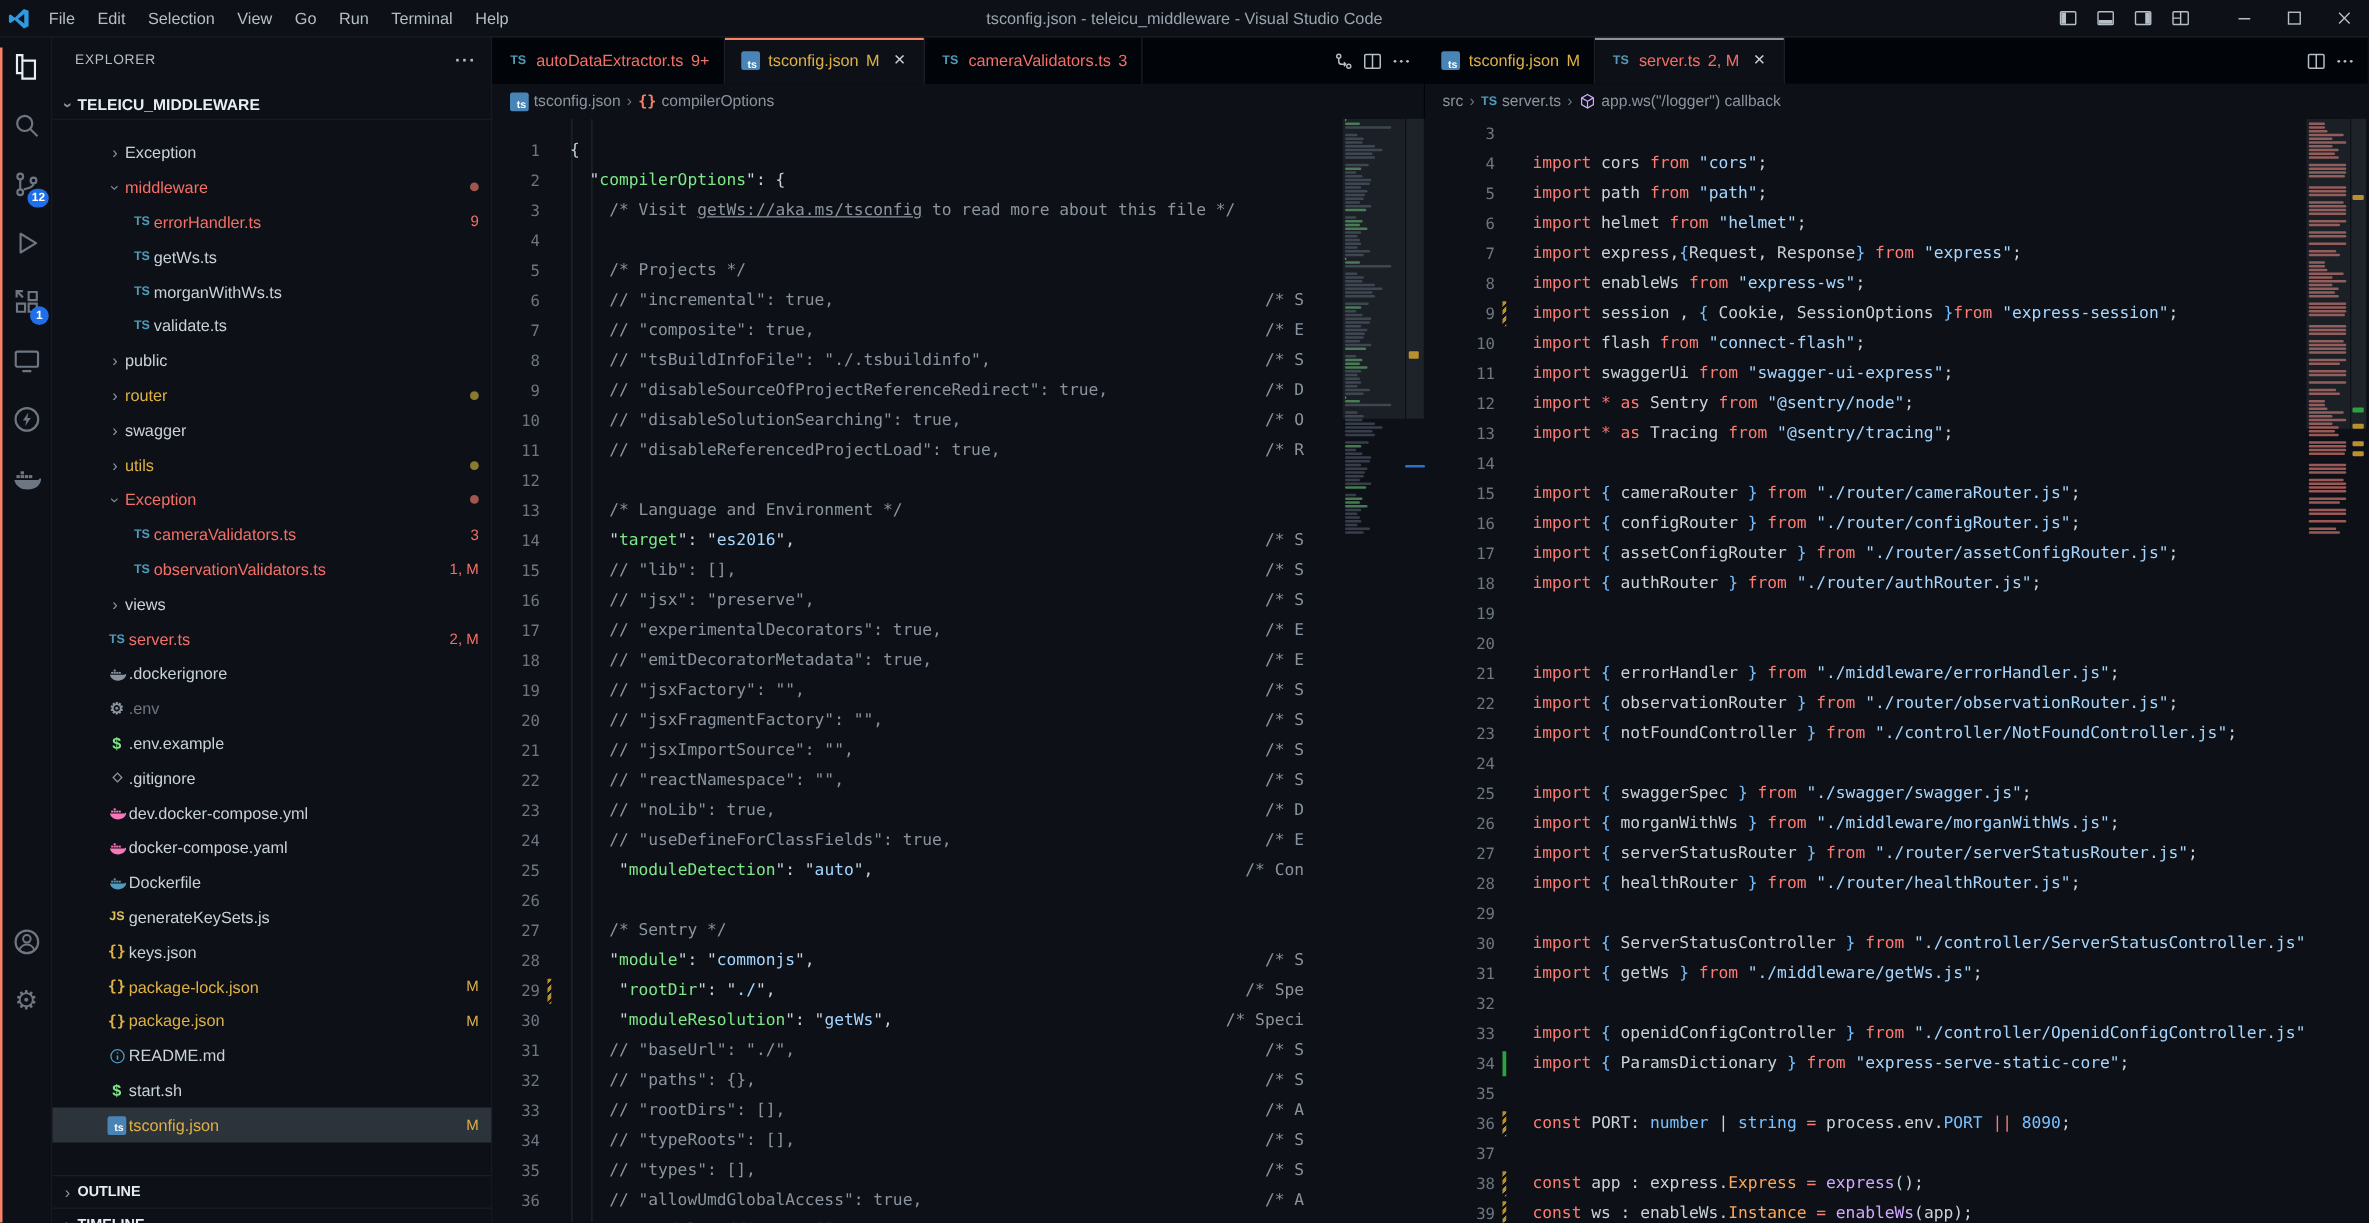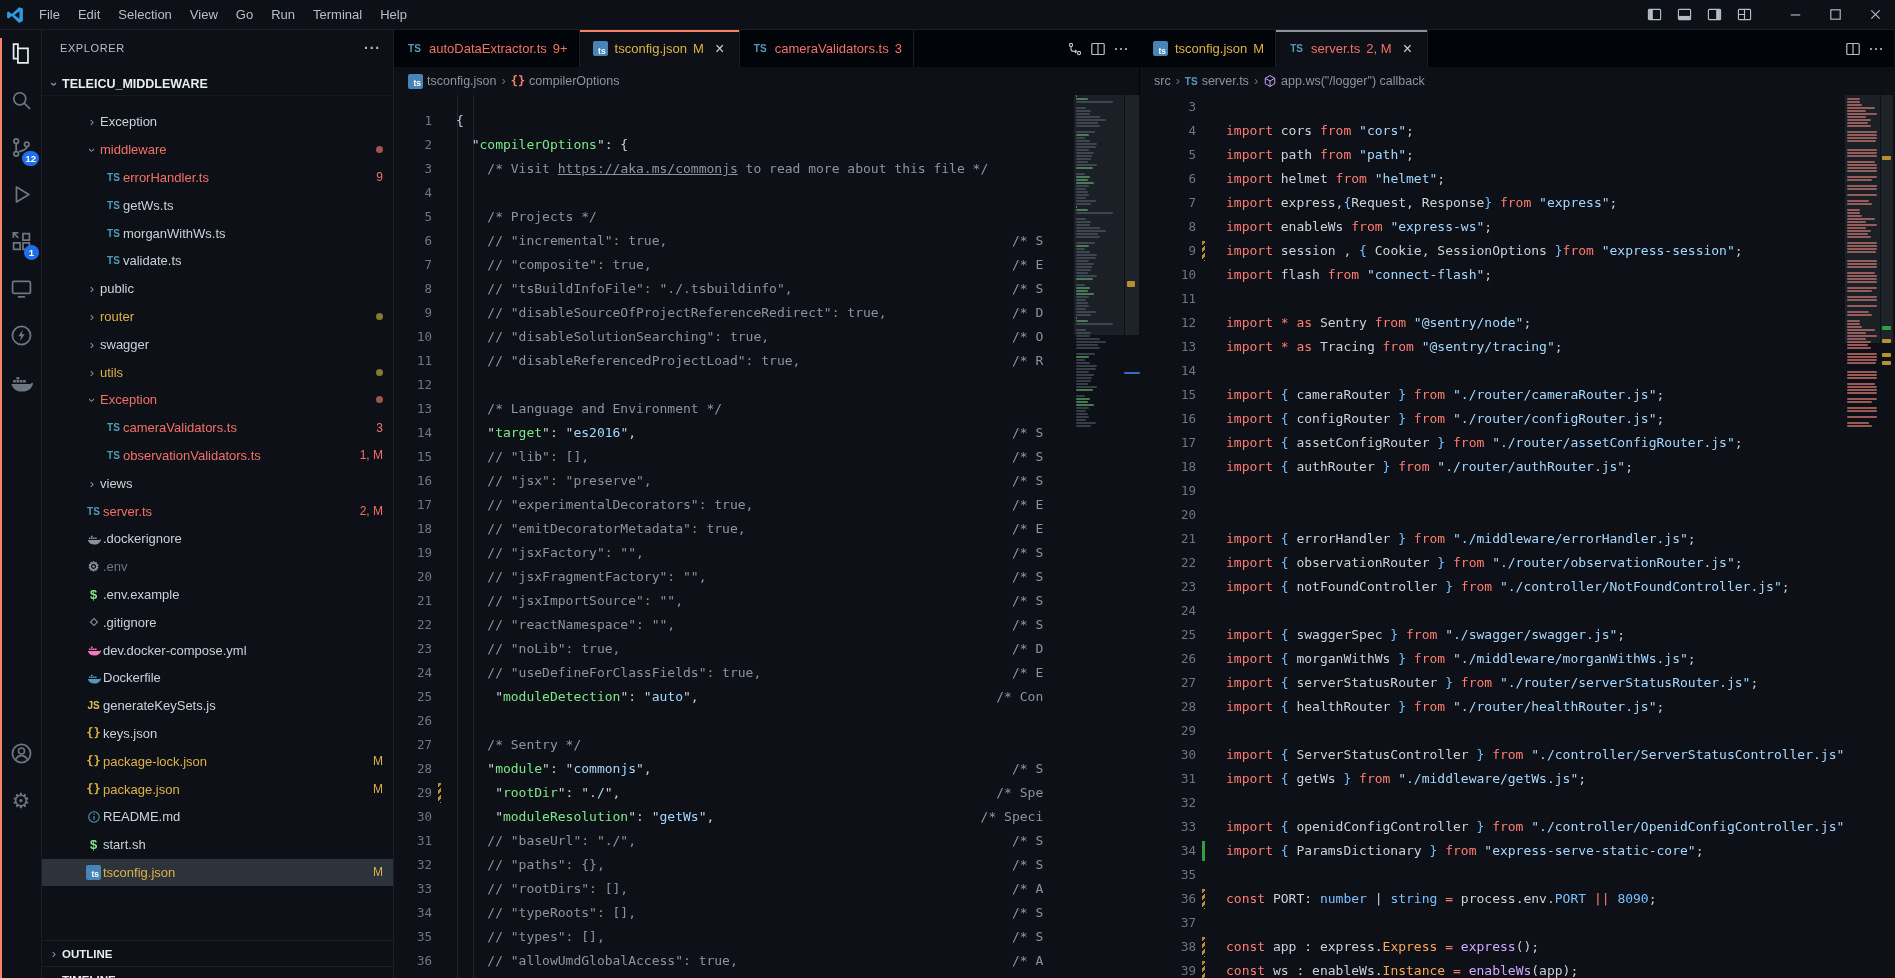--- a/index.html
+++ b/index.html
@@ -121,20 +121,21 @@
   <nav class="menus">
       <span class="menu-item">File</span>
       <span class="menu-item">Edit</span>
       <span class="menu-item">Selection</span>
       <span class="menu-item">View</span>
       <span class="menu-item">Go</span>
       <span class="menu-item">Run</span>
       <span class="menu-item">Terminal</span>
       <span class="menu-item">Help</span>
     </nav>
+  <div class="wintitle">tsconfig.json - teleicu_middleware - Visual Studio Code</div>
   <div class="winbtns">
       <div class="wbtn layoutbtn">
         <svg viewBox="0 0 16 16">
           <rect x="1.5" y="2.5" width="13" height="11" rx="1" stroke="currentColor" fill="none" stroke-width="1.2"></rect>
           <path fill="currentColor" d="M2.2 3.2h4v9.6h-4z"></path>
         </svg>
       </div>
       <div class="wbtn layoutbtn">
         <svg viewBox="0 0 16 16">
           <rect x="1.5" y="2.5" width="13" height="11" rx="1" stroke="currentColor" fill="none" stroke-width="1.2"></rect>
@@ -383,20 +384,37 @@
                   <rect x="4.5" y="6.3" width="1.9" height="1.7"></rect>
                   <rect x="6.8" y="6.3" width="1.9" height="1.7"></rect>
                   <rect x="4.5" y="4.2" width="1.9" height="1.7"></rect>
                   <rect x="9.1" y="6.3" width="1.9" height="1.7"></rect>
                   <path d="M1 9h13.4c.4-.7 1-.9 1.6-.7-.4 3.7-3.1 6-7.6 6C4.6 14.3 1.9 12.5 1 9z"></path>
                 </g>
               </svg>
             </span>
           </span>
           <span class="tlabel">dev.docker-compose.yml</span>
+        </div>
+        <div class="trow" style="padding-left: 42px;">
+          <span class="ticon">
+            <span style="color:#f778ba;display:inline-flex;">
+              <svg viewBox="0 0 16 16">
+                <g fill="currentColor">
+                  <rect x="2.2" y="6.3" width="1.9" height="1.7"></rect>
+                  <rect x="4.5" y="6.3" width="1.9" height="1.7"></rect>
+                  <rect x="6.8" y="6.3" width="1.9" height="1.7"></rect>
+                  <rect x="4.5" y="4.2" width="1.9" height="1.7"></rect>
+                  <rect x="9.1" y="6.3" width="1.9" height="1.7"></rect>
+                  <path d="M1 9h13.4c.4-.7 1-.9 1.6-.7-.4 3.7-3.1 6-7.6 6C4.6 14.3 1.9 12.5 1 9z"></path>
+                </g>
+              </svg>
+            </span>
+          </span>
+          <span class="tlabel">docker-compose.yaml</span>
         </div>
         <div class="trow" style="padding-left: 42px;">
           <span class="ticon">
             <span style="color:#519aba;display:inline-flex;">
               <svg viewBox="0 0 16 16">
                 <g fill="currentColor">
                   <rect x="2.2" y="6.3" width="1.9" height="1.7"></rect>
                   <rect x="4.5" y="6.3" width="1.9" height="1.7"></rect>
                   <rect x="6.8" y="6.3" width="1.9" height="1.7"></rect>
                   <rect x="4.5" y="4.2" width="1.9" height="1.7"></rect>
@@ -531,21 +549,21 @@
           <span>compilerOptions</span>
         </span>
       </div>
     <div class="editor">
       <div class="codecol" id="codeL">
         <div class="guides" style="left:63px;"></div>
         <div class="guides" style="left:79px;"></div>
       <div style="padding-top: 14px;">
             <div class="cl"><span class="ln">1</span><span class="gut"></span><span class="codetext"><span class="tk-w">{</span></span></div>
             <div class="cl"><span class="ln">2</span><span class="gut"></span><span class="codetext"><span class="tk-w">  "</span><span class="tk-g">compilerOptions</span><span class="tk-w">": {</span></span></div>
-            <div class="cl"><span class="ln">3</span><span class="gut"></span><span class="codetext"><span class="tk-w">    </span><span class="tk-c">/* Visit </span><span class="tk-u">https://aka.ms/commonjs</span><span class="tk-c"> to read more about this file */</span></span></div>
+            <div class="cl"><span class="ln">3</span><span class="gut"></span><span class="codetext"><span class="tk-w">    </span><span class="tk-c">/* Visit </span><span class="tk-u">getWs://aka.ms/tsconfig</span><span class="tk-c"> to read more about this file */</span></span></div>
             <div class="cl"><span class="ln">4</span><span class="gut"></span><span class="codetext"></span></div>
             <div class="cl"><span class="ln">5</span><span class="gut"></span><span class="codetext"><span class="tk-w">    </span><span class="tk-c">/* Projects */</span></span></div>
             <div class="cl"><span class="ln">6</span><span class="gut"></span><span class="codetext"><span class="tk-c">    // "incremental": true,</span><span class="trail" style="left: 565.93px;">/* S</span></span></div>
             <div class="cl"><span class="ln">7</span><span class="gut"></span><span class="codetext"><span class="tk-c">    // "composite": true,</span><span class="trail" style="left: 565.93px;">/* E</span></span></div>
             <div class="cl"><span class="ln">8</span><span class="gut"></span><span class="codetext"><span class="tk-c">    // "tsBuildInfoFile": "./.tsbuildinfo",</span><span class="trail" style="left: 565.93px;">/* S</span></span></div>
             <div class="cl"><span class="ln">9</span><span class="gut"></span><span class="codetext"><span class="tk-c">    // "disableSourceOfProjectReferenceRedirect": true,</span><span class="trail" style="left: 565.93px;">/* D</span></span></div>
             <div class="cl"><span class="ln">10</span><span class="gut"></span><span class="codetext"><span class="tk-c">    // "disableSolutionSearching": true,</span><span class="trail" style="left: 565.93px;">/* O</span></span></div>
             <div class="cl"><span class="ln">11</span><span class="gut"></span><span class="codetext"><span class="tk-c">    // "disableReferencedProjectLoad": true,</span><span class="trail" style="left: 565.93px;">/* R</span></span></div>
             <div class="cl"><span class="ln">12</span><span class="gut"></span><span class="codetext"></span></div>
             <div class="cl"><span class="ln">13</span><span class="gut"></span><span class="codetext"><span class="tk-w">    </span><span class="tk-c">/* Language and Environment */</span></span></div>
@@ -758,21 +776,21 @@
       <div class="codecol" id="codeR">
           <div>
             <div class="cl"><span class="ln">3</span><span class="gut"></span><span class="codetext"></span></div>
             <div class="cl"><span class="ln">4</span><span class="gut"></span><span class="codetext"><span class="tk-k">import </span><span class="tk-w">cors </span><span class="tk-k">from </span><span class="tk-s">"cors"</span><span class="tk-w">;</span></span></div>
             <div class="cl"><span class="ln">5</span><span class="gut"></span><span class="codetext"><span class="tk-k">import </span><span class="tk-w">path </span><span class="tk-k">from </span><span class="tk-s">"path"</span><span class="tk-w">;</span></span></div>
             <div class="cl"><span class="ln">6</span><span class="gut"></span><span class="codetext"><span class="tk-k">import </span><span class="tk-w">helmet </span><span class="tk-k">from </span><span class="tk-s">"helmet"</span><span class="tk-w">;</span></span></div>
             <div class="cl"><span class="ln">7</span><span class="gut"></span><span class="codetext"><span class="tk-k">import </span><span class="tk-w">express,</span><span class="tk-b">{</span><span class="tk-w">Request, Response</span><span class="tk-b">}</span><span class="tk-w"> </span><span class="tk-k">from </span><span class="tk-s">"express"</span><span class="tk-w">;</span></span></div>
             <div class="cl"><span class="ln">8</span><span class="gut"></span><span class="codetext"><span class="tk-k">import </span><span class="tk-w">enableWs </span><span class="tk-k">from </span><span class="tk-s">"express-ws"</span><span class="tk-w">;</span></span></div>
             <div class="cl"><span class="ln">9</span><span class="gut"><span class="gmark m"></span></span><span class="codetext"><span class="tk-k">import </span><span class="tk-w">session , </span><span class="tk-b">{ </span><span class="tk-w">Cookie, SessionOptions </span><span class="tk-b">}</span><span class="tk-k">from </span><span class="tk-s">"express-session"</span><span class="tk-w">;</span></span></div>
             <div class="cl"><span class="ln">10</span><span class="gut"></span><span class="codetext"><span class="tk-k">import </span><span class="tk-w">flash </span><span class="tk-k">from </span><span class="tk-s">"connect-flash"</span><span class="tk-w">;</span></span></div>
-            <div class="cl"><span class="ln">11</span><span class="gut"></span></div>
+            <div class="cl"><span class="ln">11</span><span class="gut"></span><span class="codetext"><span class="tk-k">import </span><span class="tk-w">swaggerUi </span><span class="tk-k">from </span><span class="tk-s">"swagger-ui-express"</span><span class="tk-w">;</span></span></div>
             <div class="cl"><span class="ln">12</span><span class="gut"></span><span class="codetext"><span class="tk-k">import * as </span><span class="tk-w">Sentry </span><span class="tk-k">from </span><span class="tk-s">"@sentry/node"</span><span class="tk-w">;</span></span></div>
             <div class="cl"><span class="ln">13</span><span class="gut"></span><span class="codetext"><span class="tk-k">import * as </span><span class="tk-w">Tracing </span><span class="tk-k">from </span><span class="tk-s">"@sentry/tracing"</span><span class="tk-w">;</span></span></div>
             <div class="cl"><span class="ln">14</span><span class="gut"></span><span class="codetext"></span></div>
             <div class="cl"><span class="ln">15</span><span class="gut"></span><span class="codetext"><span class="tk-k">import </span><span class="tk-b">{ </span><span class="tk-w">cameraRouter</span><span class="tk-b"> } </span><span class="tk-k">from </span><span class="tk-s">"./router/cameraRouter.js"</span><span class="tk-w">;</span></span></div>
             <div class="cl"><span class="ln">16</span><span class="gut"></span><span class="codetext"><span class="tk-k">import </span><span class="tk-b">{ </span><span class="tk-w">configRouter</span><span class="tk-b"> } </span><span class="tk-k">from </span><span class="tk-s">"./router/configRouter.js"</span><span class="tk-w">;</span></span></div>
             <div class="cl"><span class="ln">17</span><span class="gut"></span><span class="codetext"><span class="tk-k">import </span><span class="tk-b">{ </span><span class="tk-w">assetConfigRouter</span><span class="tk-b"> } </span><span class="tk-k">from </span><span class="tk-s">"./router/assetConfigRouter.js"</span><span class="tk-w">;</span></span></div>
             <div class="cl"><span class="ln">18</span><span class="gut"></span><span class="codetext"><span class="tk-k">import </span><span class="tk-b">{ </span><span class="tk-w">authRouter</span><span class="tk-b"> } </span><span class="tk-k">from </span><span class="tk-s">"./router/authRouter.js"</span><span class="tk-w">;</span></span></div>
             <div class="cl"><span class="ln">19</span><span class="gut"></span><span class="codetext"></span></div>
             <div class="cl"><span class="ln">20</span><span class="gut"></span><span class="codetext"></span></div>
             <div class="cl"><span class="ln">21</span><span class="gut"></span><span class="codetext"><span class="tk-k">import </span><span class="tk-b">{ </span><span class="tk-w">errorHandler</span><span class="tk-b"> } </span><span class="tk-k">from </span><span class="tk-s">"./middleware/errorHandler.js"</span><span class="tk-w">;</span></span></div>

